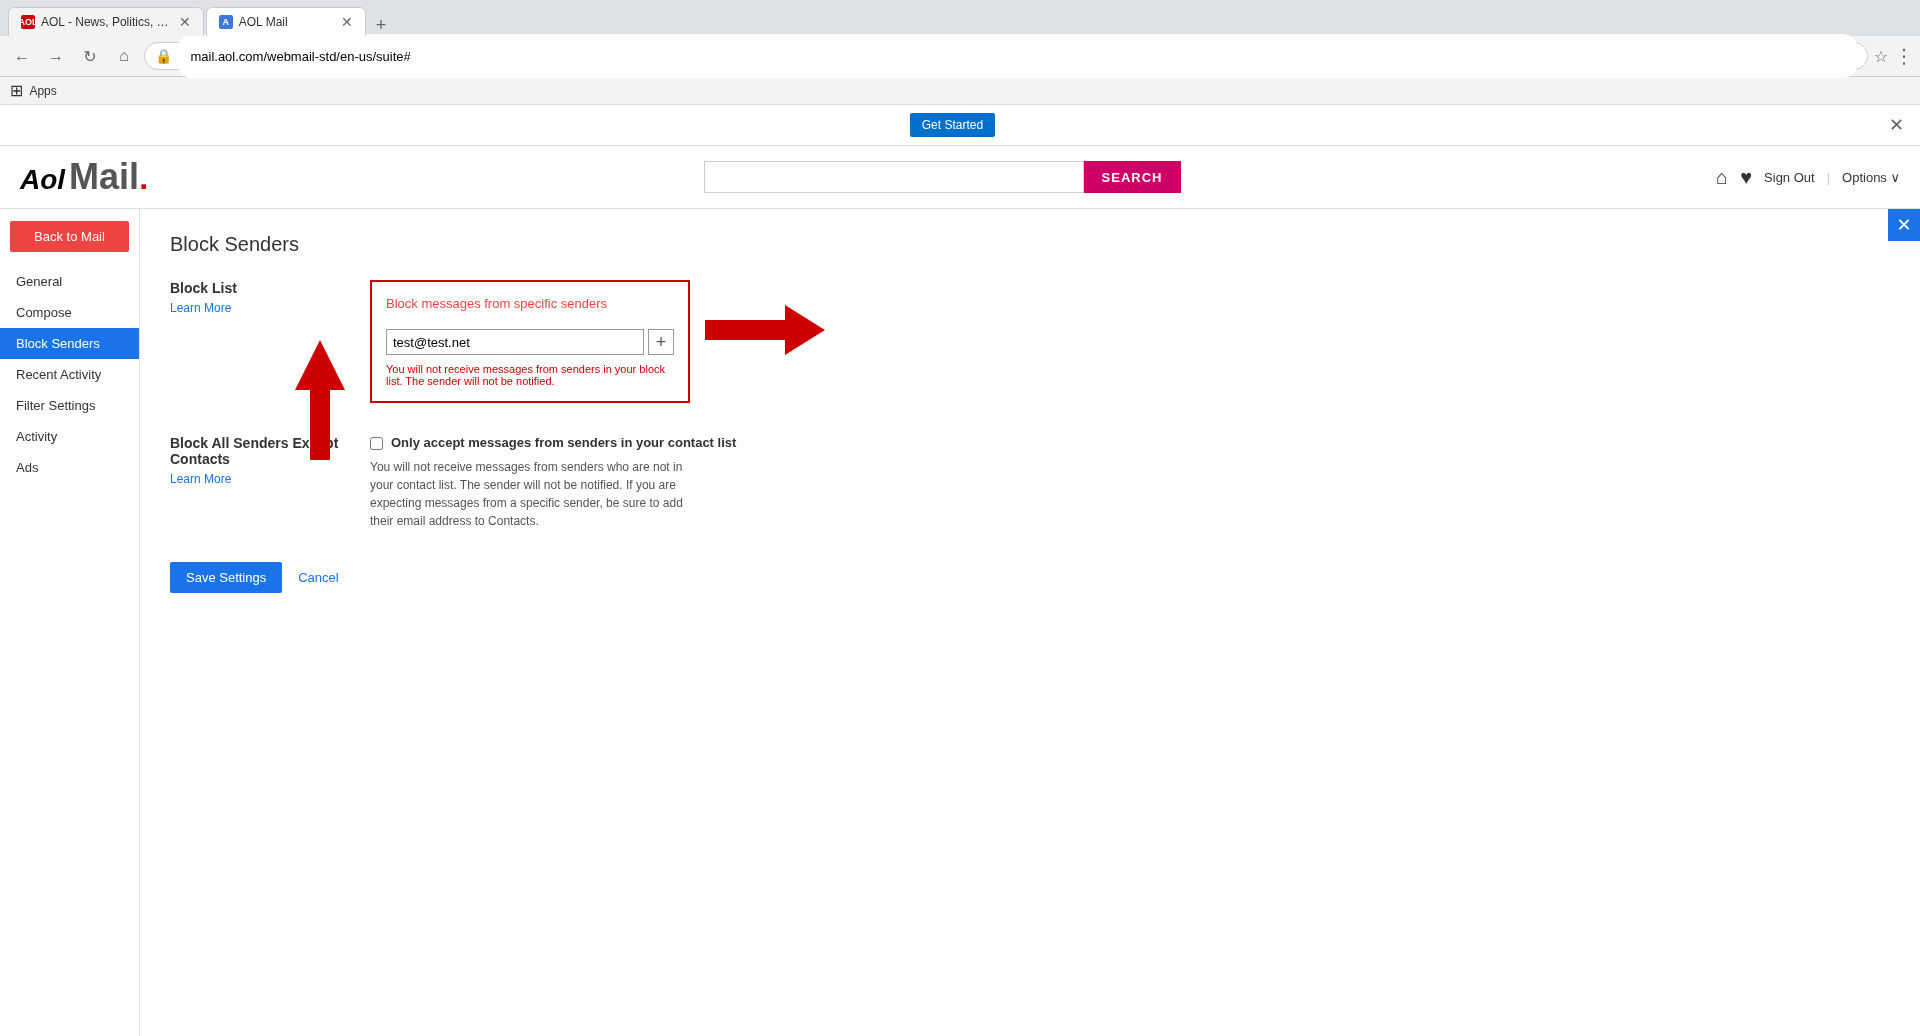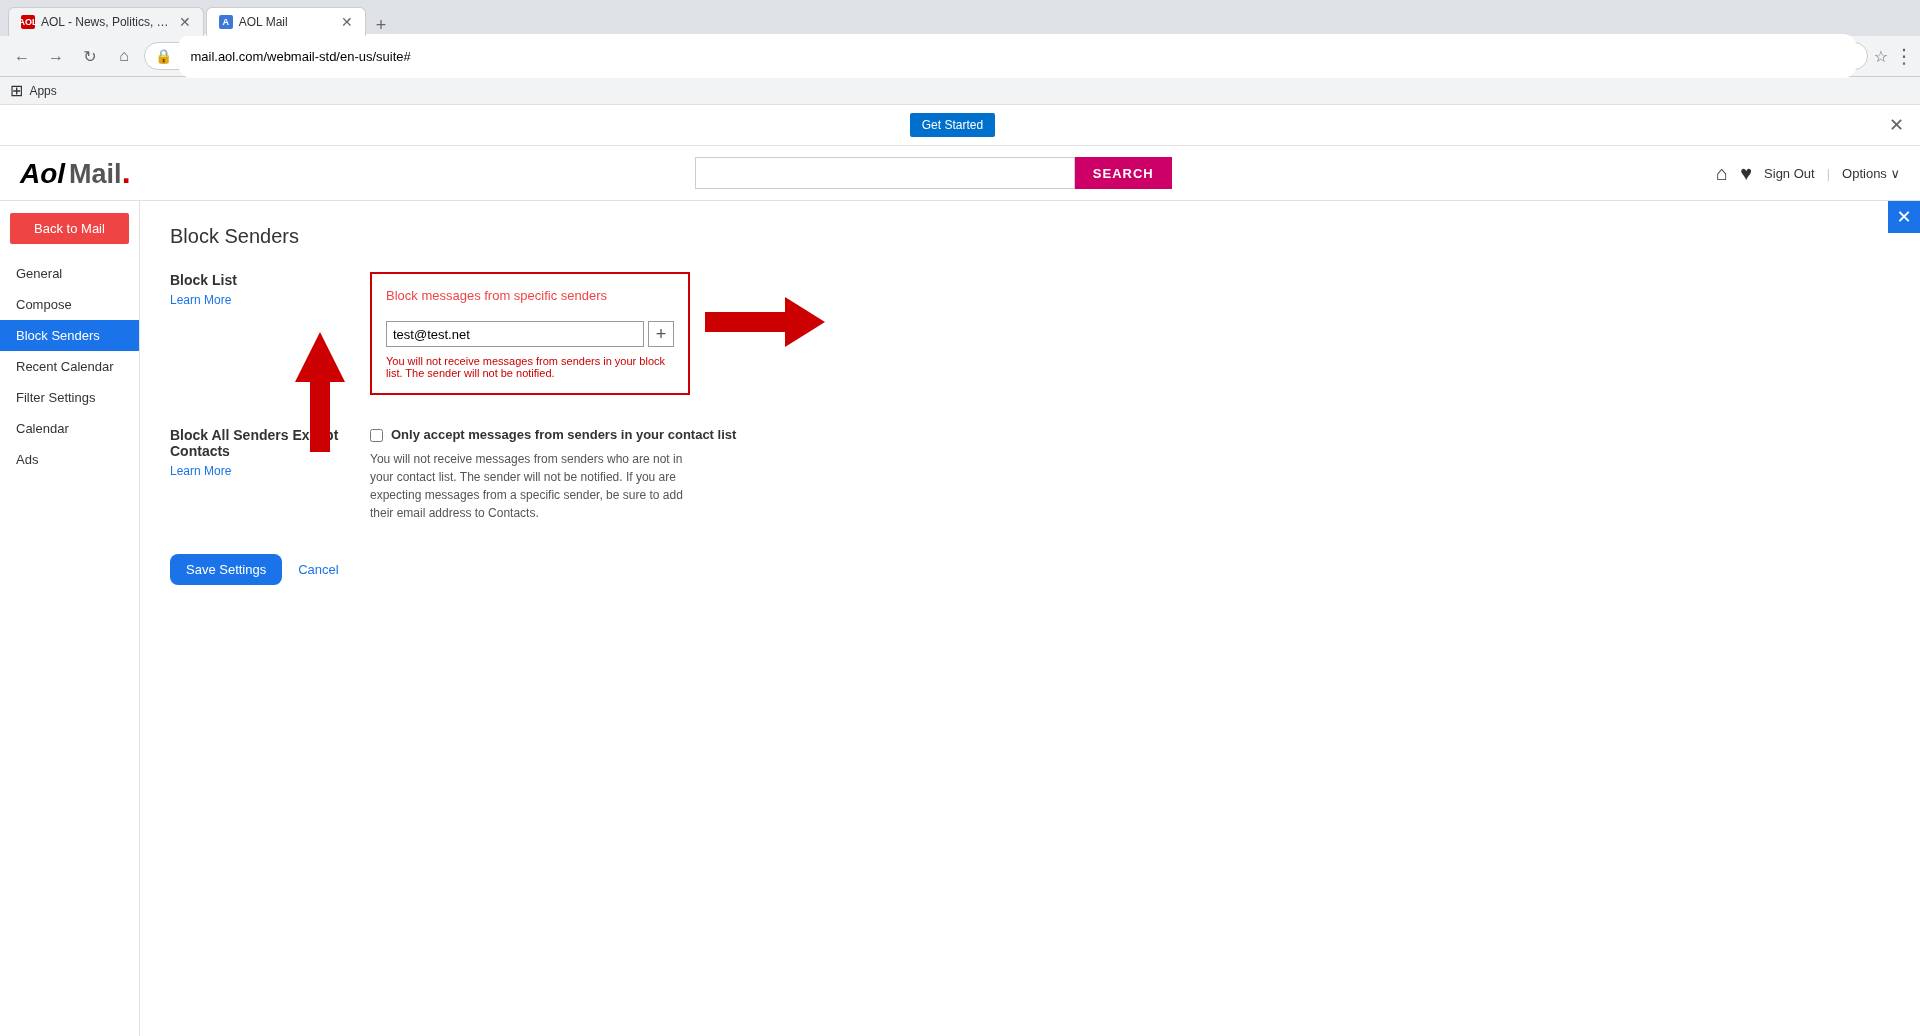--- a/index.html
+++ b/index.html
@@ -67,21 +67,21 @@
     .block-warning { color: #cc0000; font-size: 11px; margin-top: 6px; }
 
     
     .checkbox-row { display: flex; align-items: flex-start; gap: 8px; margin-bottom: 8px; }
     .checkbox-row input[type="checkbox"] { margin-top: 2px; }
     .checkbox-label { font-size: 13px; font-weight: bold; color: #333; }
     .contact-description { font-size: 12px; color: #555; line-height: 1.5; max-width: 320px; }
 
     
     .action-buttons { display: flex; gap: 12px; margin-top: 24px; }
-    .save-btn { background: #1a73e8; color: #fff; border: none; padding: 8px 16px; font-size: 13px; cursor: pointer; border-radius: 8px; }
+    .save-btn { background: #1a73e8; color: #fff; border: none; padding: 8px 16px; font-size: 13px; cursor: pointer; border-radius: 2px; }
     .cancel-btn { background: none; border: none; color: #1a73e8; font-size: 13px; cursor: pointer; padding: 8px 4px; }
   </style>
 </head>
 <body>
 
 <div class="browser-chrome">
   <div class="tab-bar">
 
     <div class="tab">
       <div class="tab-favicon" style="background:#cc0000;">
@@ -122,21 +122,21 @@
 <div class="aol-banner">
   <span style="flex:1;"></span>
   <button class="get-started-btn">Get Started</button>
   <span style="flex:1;"></span>
   <button class="banner-close">✕</button>
 </div>
 
 <div class="aol-header">
   <div style="display:flex;align-items:baseline;margin-right:20px;">
     <span style="font-size:28px;font-weight:bold;font-style:italic;color:#000;">Aol</span>
-    <span style="font-size:27px;font-weight:bold;color:#555;margin-left:4px;">Mail</span>
+    <span style="font-size:36px;font-weight:bold;color:#555;margin-left:4px;">Mail</span>
     <span style="font-size:32px;color:#cc0000;font-weight:bold;line-height:1;">.</span>
   </div>
   <div class="search-area">
     <input type="text" class="search-input" style="">
     <button class="search-btn">SEARCH</button>
   </div>
   <div class="header-right">
     <span class="header-icon">⌂</span>
     <span class="header-icon">♥</span>
     <span style="cursor:pointer;color:#333;font-size:13px;">Sign Out</span>
@@ -152,27 +152,27 @@
     <div class="sidebar-item">
       <span>General</span>
     </div>
     <div class="sidebar-item">
       <span>Compose</span>
     </div>
     <div class="sidebar-item active">
       <span>Block Senders</span>
     </div>
     <div class="sidebar-item">
-      <span>Recent Calendar</span>
+      <span>Recent Activity</span>
     </div>
     <div class="sidebar-item">
       <span>Filter Settings</span>
     </div>
     <div class="sidebar-item">
-      <span>Calendar</span>
+      <span>Activity</span>
     </div>
     <div class="sidebar-item">
       <span>Ads</span>
     </div>
   </div>
 
   <div class="content-area" style="position:relative;">
 
     <button class="close-btn-top" style="position:absolute;right:0;top:0;background:#1a73e8;color:#fff;border:none;width:32px;height:32px;font-size:18px;cursor:pointer;">✕</button>
 

